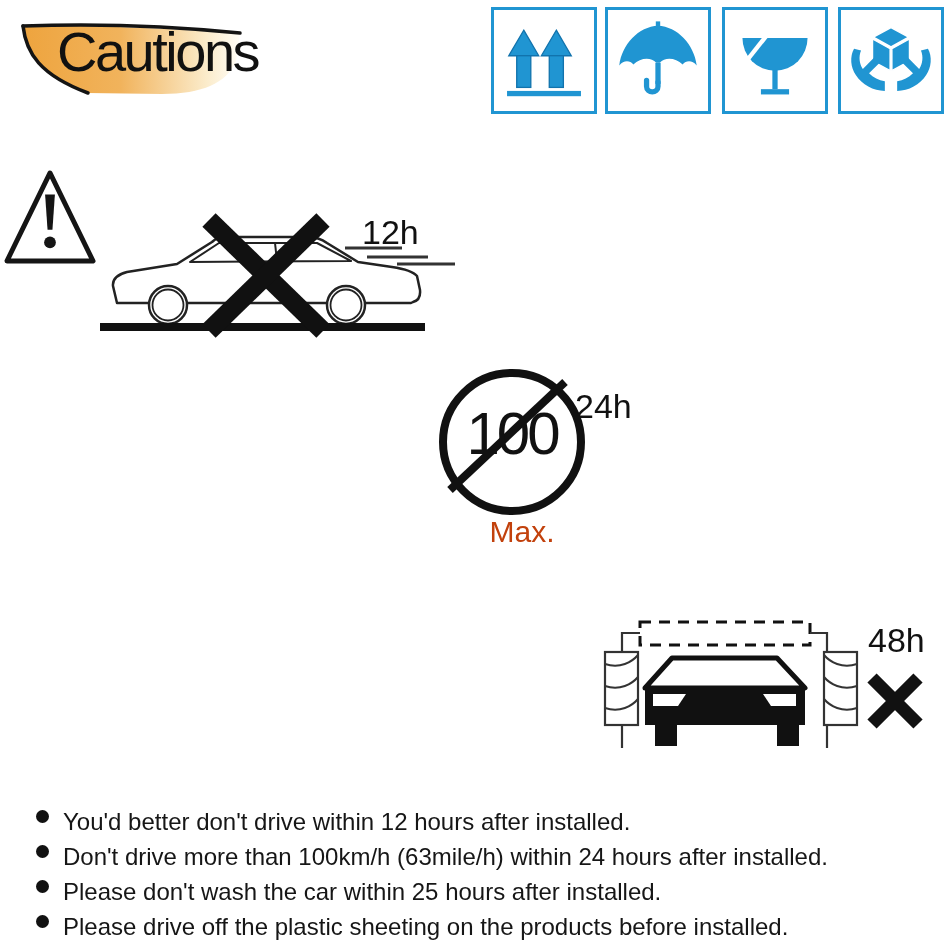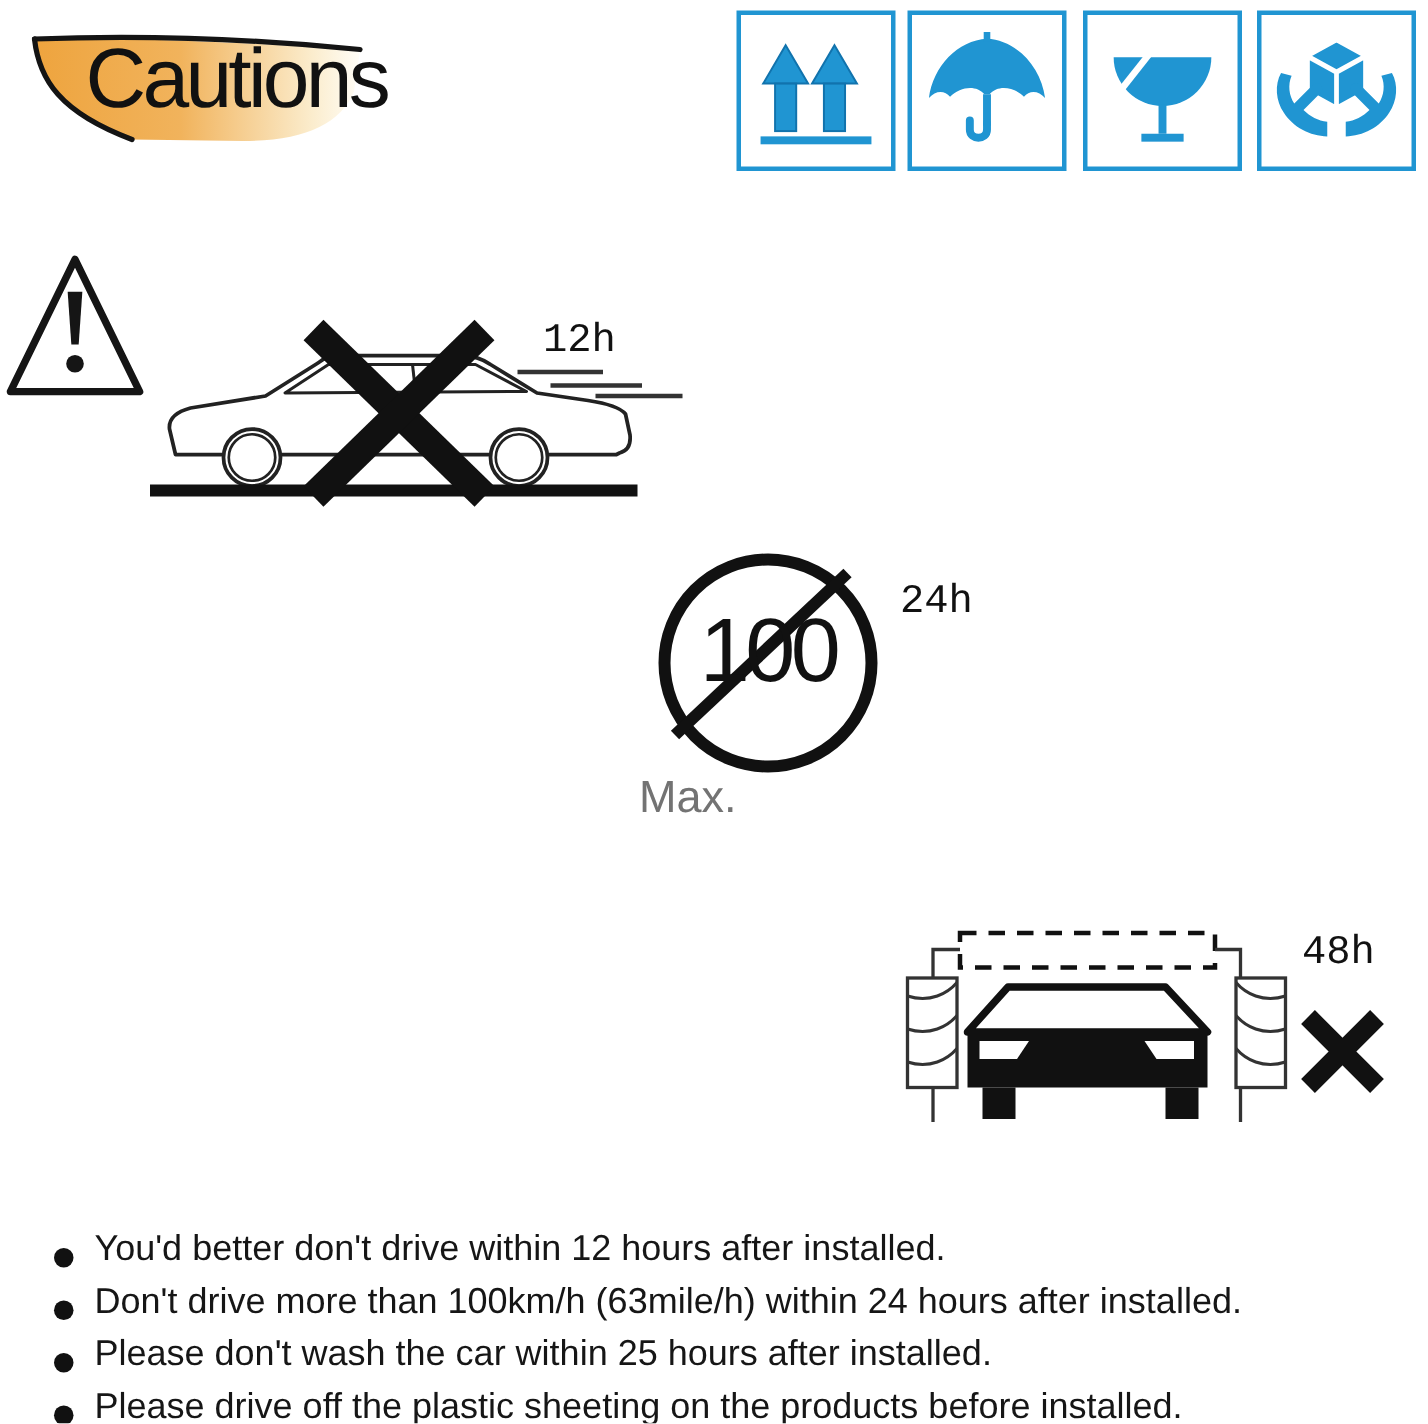--- a/index.html
+++ b/index.html
@@ -16,34 +16,34 @@
   }
   
   .pkg-square{
     position:absolute;top:7px;width:106px;height:107px;box-sizing:border-box;
     border:3px solid #2095d2;background:#fff;display:flex;
     align-items:center;justify-content:center;
   }
   .pkg-square svg{width:88px;height:88px;}
   
   .dur{
-    position:absolute;font-size:27px;line-height:1;color:#111;white-space:nowrap;font-family:Liberation Mono, monospace;
+    position:absolute;font-size:34px;line-height:1;color:#111;white-space:nowrap;
   }
   
   #speed-value{
     position:absolute;left:437px;top:404px;width:150px;text-align:center;
     font-size:60px;line-height:1;letter-spacing:-3px;color:#111;
   }
   #speed-max{
-    position:absolute;left:426px;top:517px;width:150px;
-    font-size:30px;line-height:1;color:#737373;
+    position:absolute;left:447px;top:517px;width:150px;text-align:center;
+    font-size:30px;line-height:1;color:#c2410c;
   }
   
   #notes{position:absolute;left:36px;top:810px;width:900px;}
-  .note-row{display:flex;align-items:flex-end;height:35px;}
+  .note-row{display:flex;align-items:flex-start;height:35px;}
   .note-dot{
     width:13px;height:13px;border-radius:50%;background:#111;
     flex:0 0 13px;margin-right:14px;
   }
   .note-text{font-size:24px;line-height:1;color:#161616;white-space:nowrap;}
 </style>
 </head>
 <body>
 
 <div id="page">
@@ -149,21 +149,21 @@
       <line x1="302" y1="54" x2="360" y2="54"></line>
     </g>
   </svg>
   <span class="dur" style="left:362px;top:215px;">12h</span>
 
   <svg class="abs" style="left:430px;top:368px;" width="230" height="190" viewBox="0 0 230 190">
     <circle cx="82" cy="74" r="69" fill="none" stroke="#111111" stroke-width="8"></circle>
     <line x1="20" y1="122" x2="135" y2="14" stroke="#111111" stroke-width="8"></line>
   </svg>
   <span id="speed-value">100</span>
-  <span class="dur" style="left:600px;top:389px;">24h</span>
+  <span class="dur" style="left:575px;top:389px;">24h</span>
   <span id="speed-max">Max.</span>
 
   <svg class="abs" style="left:600px;top:612px;" width="262" height="140" viewBox="0 0 262 140">
 
     <rect x="40" y="10" width="170" height="23" fill="#ffffff" stroke="#111111" stroke-width="3" stroke-dasharray="11 8"></rect>
 
     <g stroke="#333333" stroke-width="2.2" fill="none">
       <path d="M40,21 L22,21 L22,40"></path>
       <path d="M210,21 L227,21 L227,40"></path>
       <line x1="22" y1="113" x2="22" y2="136"></line>

